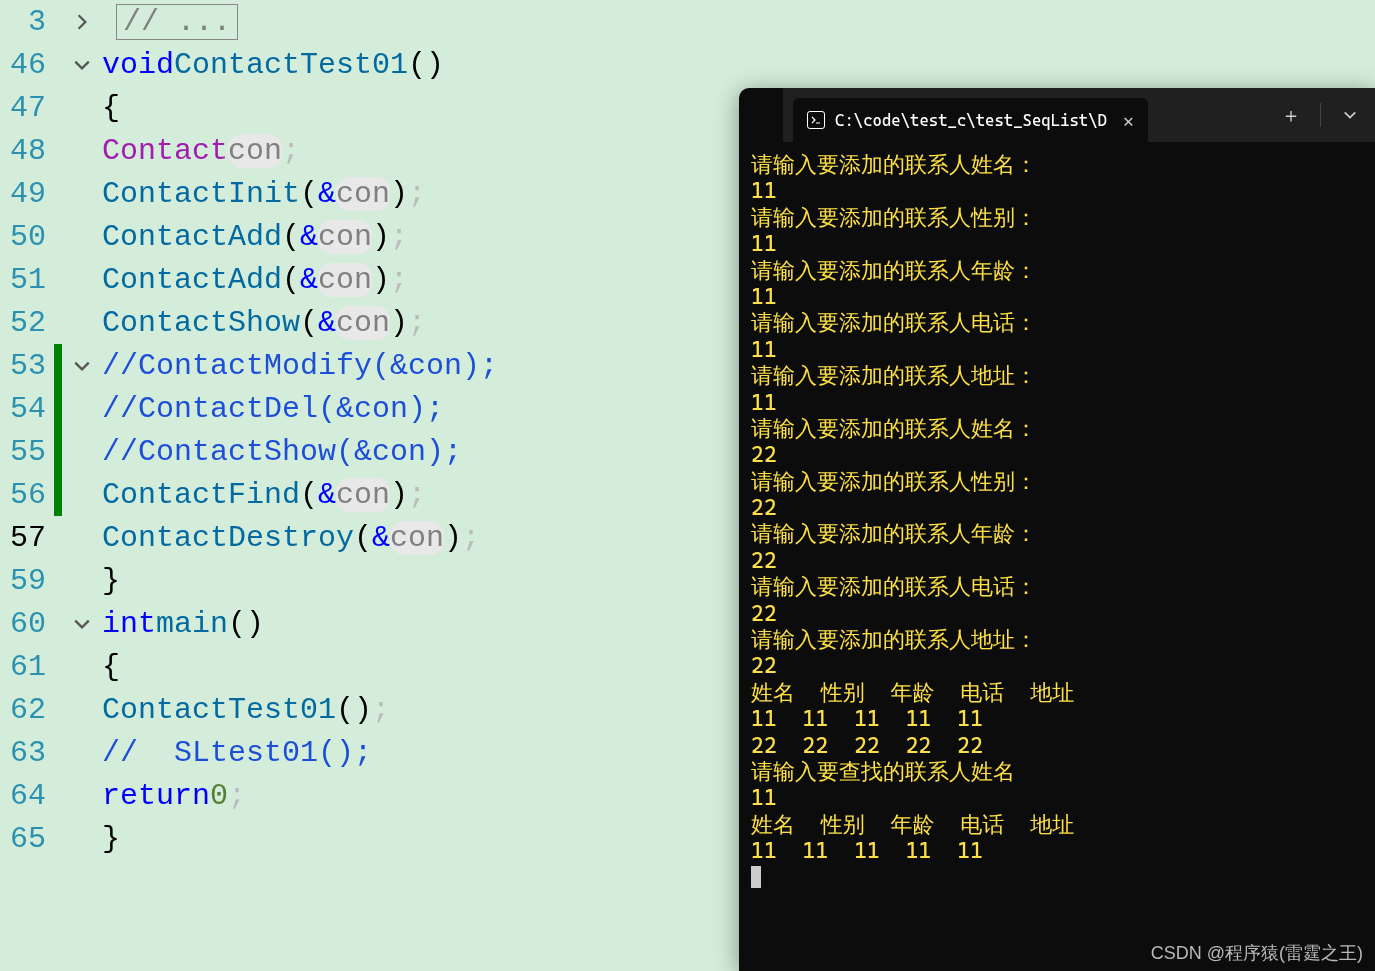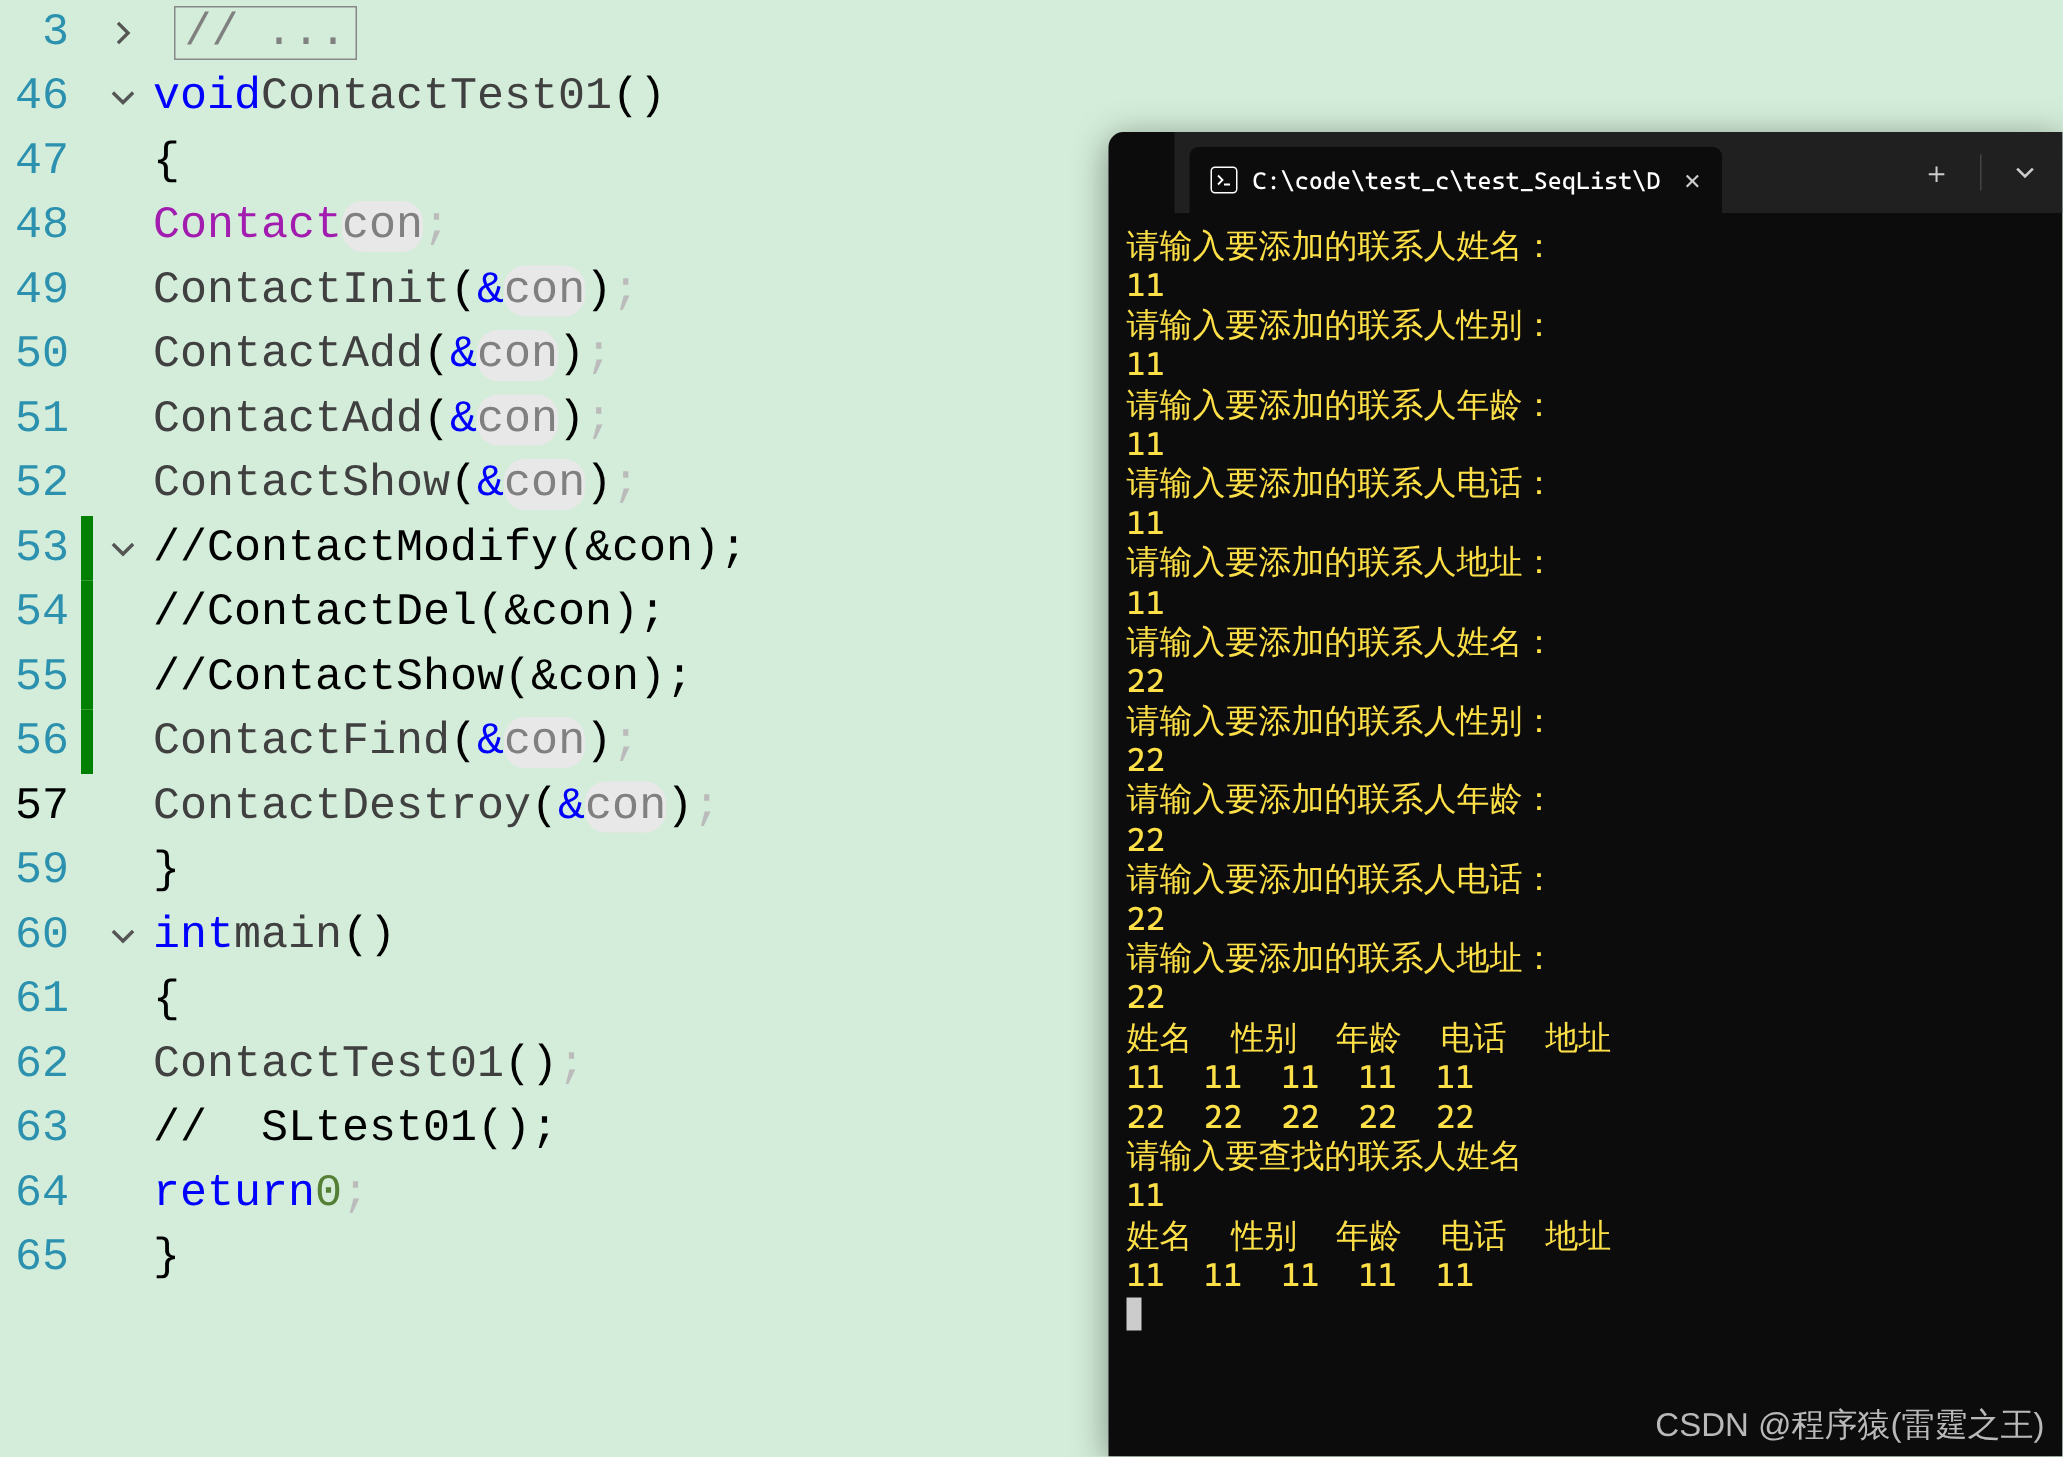--- a/index.html
+++ b/index.html
@@ -67,30 +67,30 @@
     display: flex;
     align-items: center;
   }
   .folded-box {
     border: 1px solid #888;
     padding: 0 6px;
     color: #808080;
     margin-left: 14px;
   }
   .tk-kw { color: #0000ff; }
-  .tk-ident { color: #404040; }
+  .tk-ident { color: #0369a1; }
   .tk-type { color: #a21caf; }
   .tk-var {
     color: #808080;
     background: #e8e8e8;
     border-radius: 14px;
   }
   .tk-pun { color: #000; }
   .tk-num { color: #557f35; }
-  .tk-comment { color: #000000; }
+  .tk-comment { color: #1d4ed8; }
   .tk-semigray { color: #bbb; }
 
   
   .terminal {
     position: absolute;
     left: 739px;
     top: 88px;
     width: 636px;
     height: 883px;
     background: #0c0c0c;
@@ -153,21 +153,21 @@
     display:inline-block;
     width:10px; height:22px;
     background:#ccc;
     vertical-align: -3px;
   }
   .watermark {
     position:absolute;
     right:12px;
     bottom:6px;
     color:#b9b9b9;
-    font-size:22px;
+    font-size:18px;
     font-family:"Microsoft YaHei",sans-serif;
   }
 </style>
 </head>
 <body>
 
 <div class="editor">
 
   <div class="line">
     <div class="gutter">3</div>

